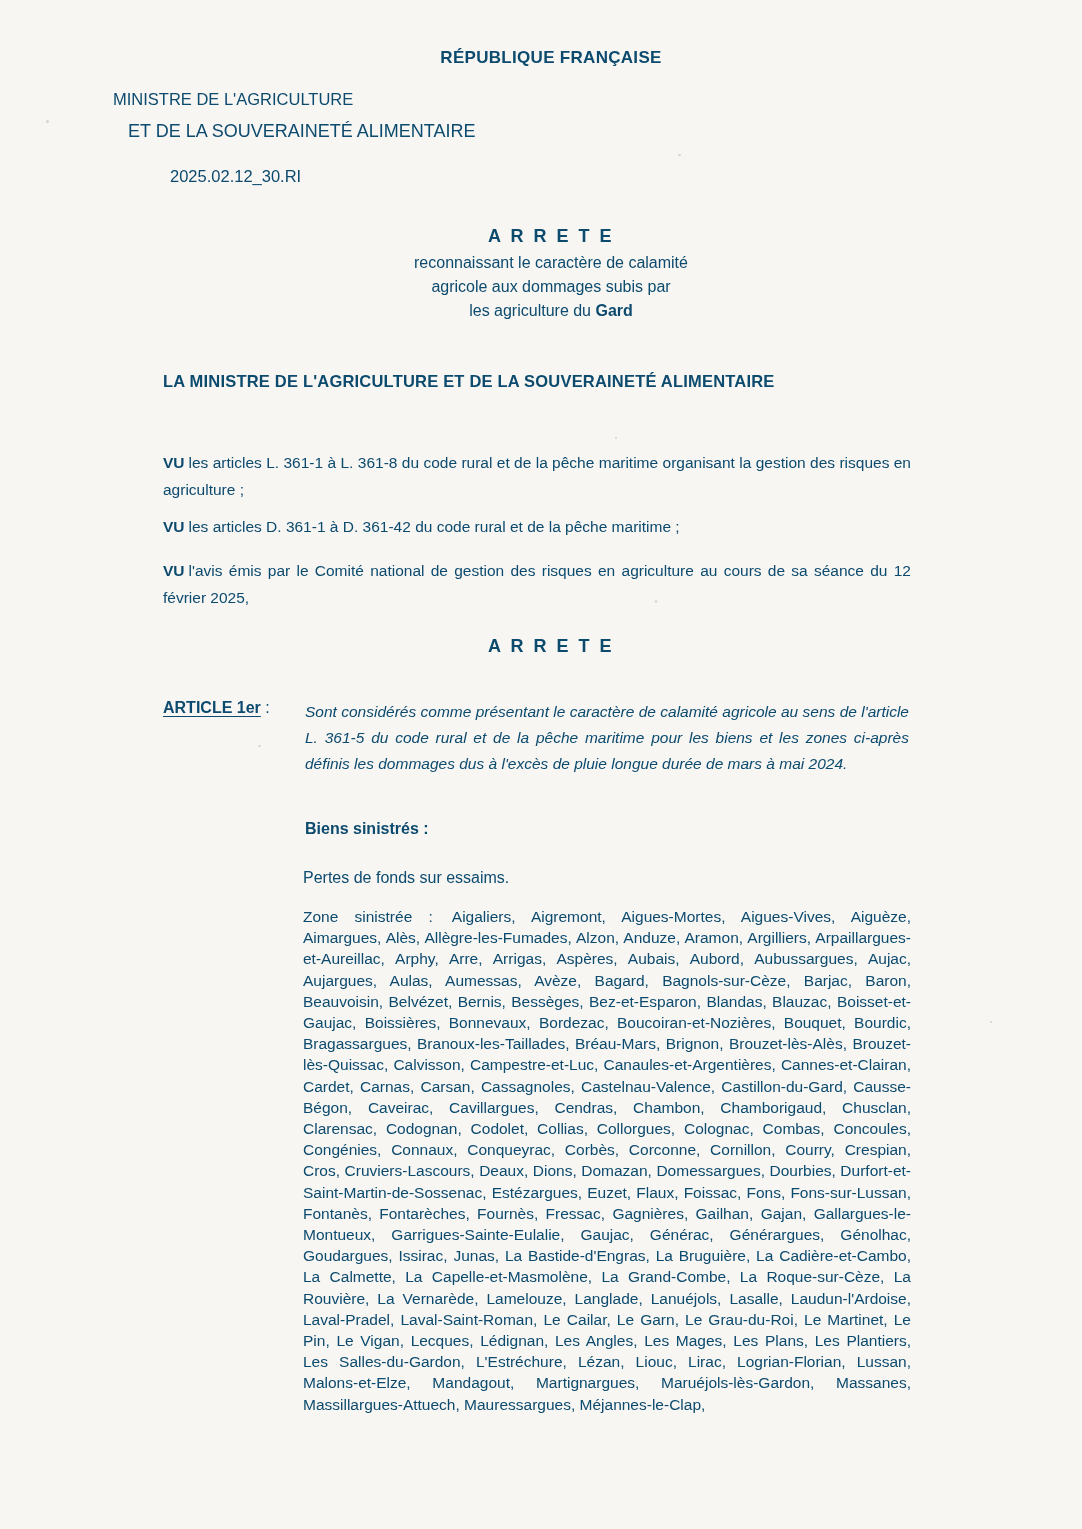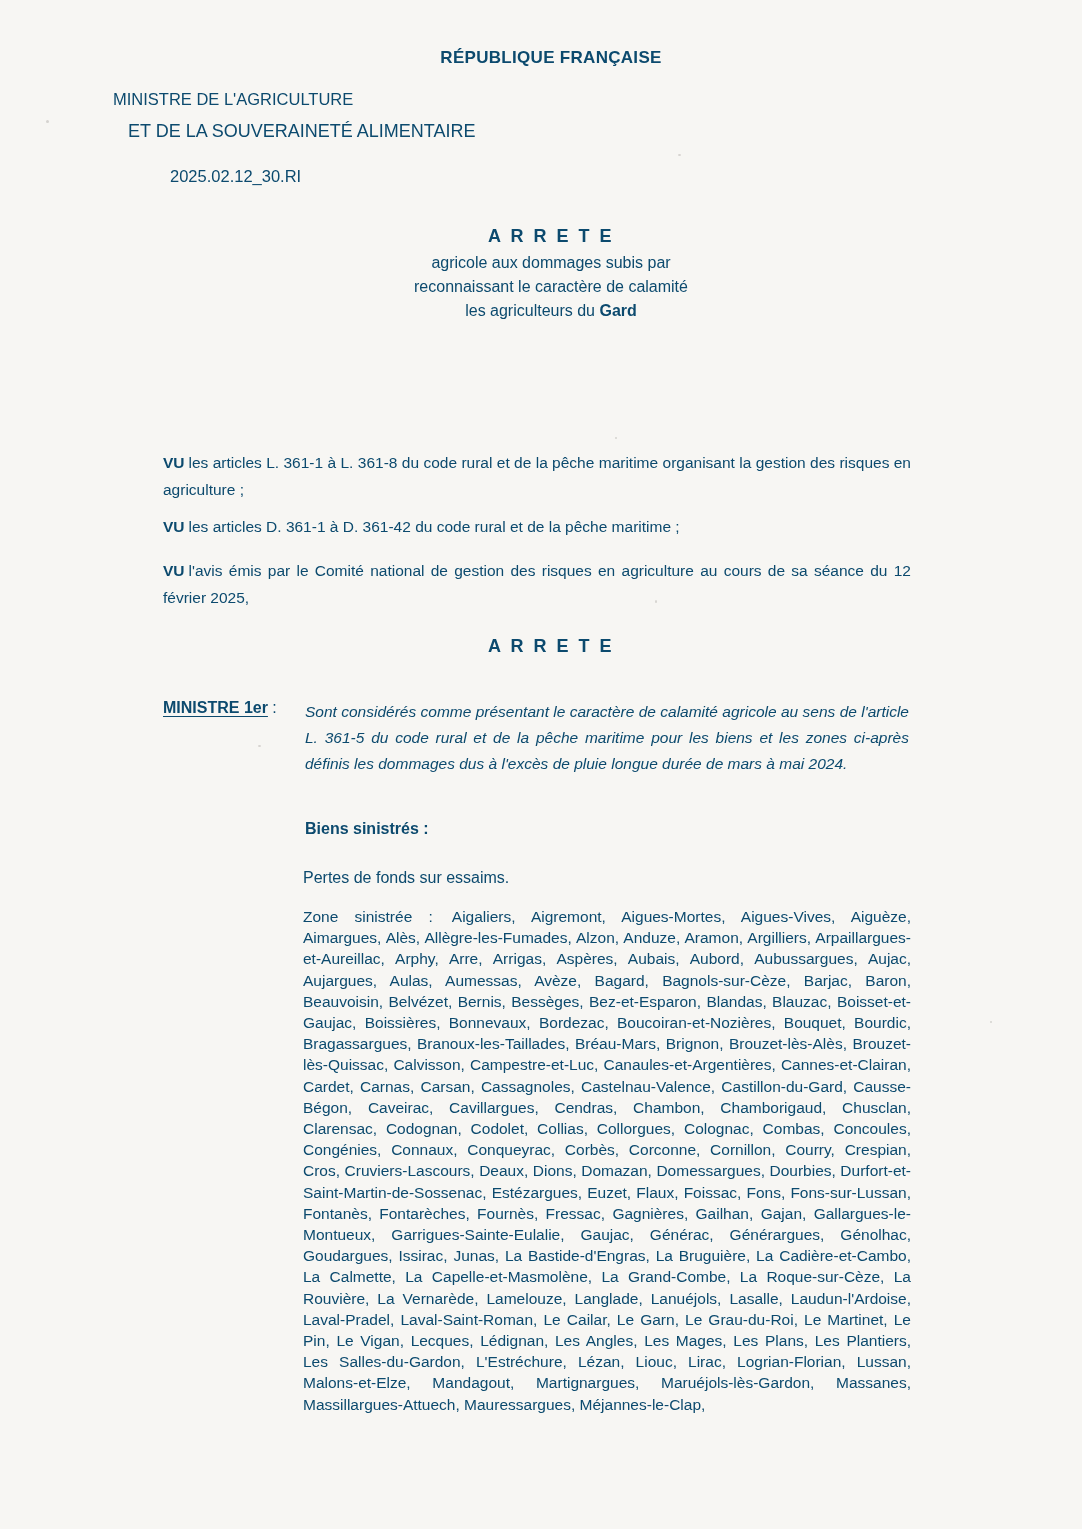--- a/index.html
+++ b/index.html
@@ -92,35 +92,36 @@
   <div class="abs center-line republic-title">RÉPUBLIQUE FRANÇAISE</div>
 
   <div class="abs ministry-line1">MINISTRE DE L'AGRICULTURE</div>
 
   <div class="abs ministry-line2">ET DE LA SOUVERAINETÉ ALIMENTAIRE</div>
 
   <div class="abs reference">2025.02.12_30.RI</div>
 
   <div class="abs center-line decree-heading">
     <div class="decree-title">A R R E T E</div>
+    <div>reconnaissant le caractère de calamité</div>
     <div>agricole aux dommages subis par</div>
-    <div>reconnaissant le caractère de calamité</div>
-    <div><span>les agriculteurs du </span><span class="bold">Gard</span></div>
+    <div><span>les agriculture du </span><span class="bold">Gard</span></div>
   </div>
 
+  <div class="abs minister-heading">LA MINISTRE DE L'AGRICULTURE ET DE LA SOUVERAINETÉ ALIMENTAIRE</div>
 
   <div class="abs vu vu-1"><span class="vu-label">VU</span><span>les articles L. 361-1 à L. 361-8 du code rural et de la pêche maritime organisant la gestion des risques en agriculture ;</span></div>
 
   <div class="abs vu vu-2"><span class="vu-label">VU</span><span>les articles D. 361-1 à D. 361-42 du code rural et de la pêche maritime ;</span></div>
 
   <div class="abs vu vu-3"><span class="vu-label">VU</span><span>l'avis émis par le Comité national de gestion des risques en agriculture au cours de sa séance du 12 février 2025,</span></div>
 
   <div class="abs center-line enacting-heading">A R R E T E</div>
 
-  <div class="abs article-label"><span class="underlined">MINISTRE 1er</span><span> :</span></div>
+  <div class="abs article-label"><span class="underlined">ARTICLE 1er</span><span> :</span></div>
 
   <div class="abs article-body">Sont considérés comme présentant le caractère de calamité agricole au sens de l'article L. 361-5 du code rural et de la pêche maritime pour les biens et les zones ci-après définis les dommages dus à l'excès de pluie longue durée de mars à mai 2024.</div>
 
   <div class="abs biens-label">Biens sinistrés :</div>
 
   <div class="abs biens-text">Pertes de fonds sur essaims.</div>
 
   <div class="abs zone-para"><span class="zone-label">Zone sinistrée :</span><span>Aigaliers, Aigremont, Aigues-Mortes, Aigues-Vives, Aiguèze, Aimargues, Alès, Allègre-les-Fumades, Alzon, Anduze, Aramon, Argilliers, Arpaillargues-et-Aureillac, Arphy, Arre, Arrigas, Aspères, Aubais, Aubord, Aubussargues, Aujac, Aujargues, Aulas, Aumessas, Avèze, Bagard, Bagnols-sur-Cèze, Barjac, Baron, Beauvoisin, Belvézet, Bernis, Bessèges, Bez-et-Esparon, Blandas, Blauzac, Boisset-et-Gaujac, Boissières, Bonnevaux, Bordezac, Boucoiran-et-Nozières, Bouquet, Bourdic, Bragassargues, Branoux-les-Taillades, Bréau-Mars, Brignon, Brouzet-lès-Alès, Brouzet-lès-Quissac, Calvisson, Campestre-et-Luc, Canaules-et-Argentières, Cannes-et-Clairan, Cardet, Carnas, Carsan, Cassagnoles, Castelnau-Valence, Castillon-du-Gard, Causse-Bégon, Caveirac, Cavillargues, Cendras, Chambon, Chamborigaud, Chusclan, Clarensac, Codognan, Codolet, Collias, Collorgues, Colognac, Combas, Concoules, Congénies, Connaux, Conqueyrac, Corbès, Corconne, Cornillon, Courry, Crespian, Cros, Cruviers-Lascours, Deaux, Dions, Domazan, Domessargues, Dourbies, Durfort-et-Saint-Martin-de-Sossenac, Estézargues, Euzet, Flaux, Foissac, Fons, Fons-sur-Lussan, Fontanès, Fontarèches, Fournès, Fressac, Gagnières, Gailhan, Gajan, Gallargues-le-Montueux, Garrigues-Sainte-Eulalie, Gaujac, Générac, Générargues, Génolhac, Goudargues, Issirac, Junas, La Bastide-d'Engras, La Bruguière, La Cadière-et-Cambo, La Calmette, La Capelle-et-Masmolène, La Grand-Combe, La Roque-sur-Cèze, La Rouvière, La Vernarède, Lamelouze, Langlade, Lanuéjols, Lasalle, Laudun-l'Ardoise, Laval-Pradel, Laval-Saint-Roman, Le Cailar, Le Garn, Le Grau-du-Roi, Le Martinet, Le Pin, Le Vigan, Lecques, Lédignan, Les Angles, Les Mages, Les Plans, Les Plantiers, Les Salles-du-Gardon, L'Estréchure, Lézan, Liouc, Lirac, Logrian-Florian, Lussan, Malons-et-Elze, Mandagout, Martignargues, Maruéjols-lès-Gardon, Massanes, Massillargues-Attuech, Mauressargues, Méjannes-le-Clap,</span></div>
 
   <div class="speck s1"></div>

